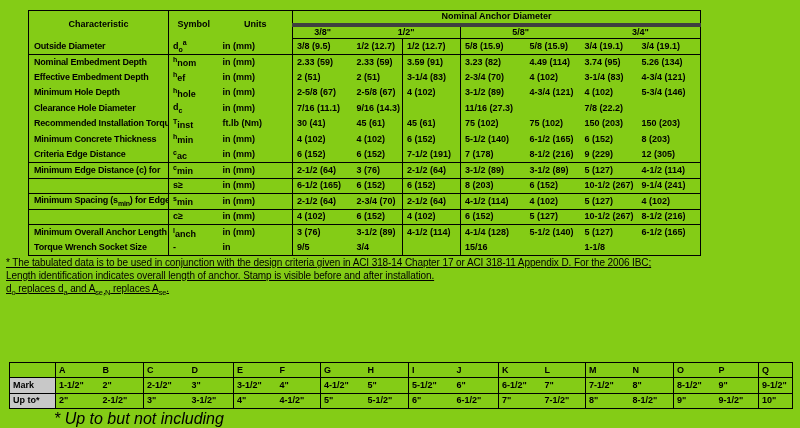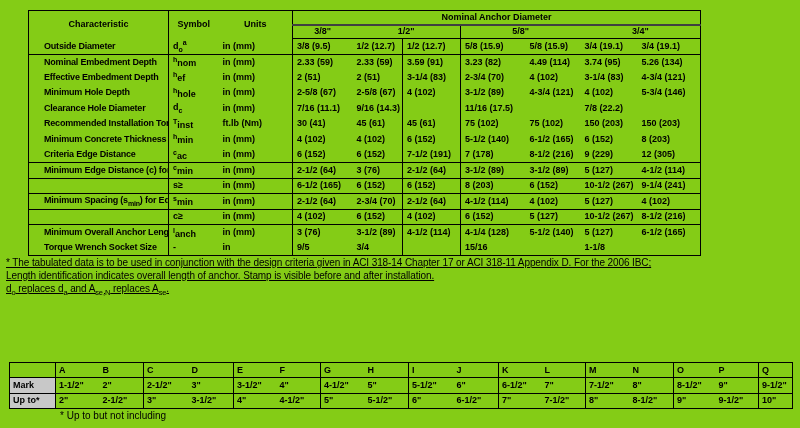--- a/index.html
+++ b/index.html
@@ -10,40 +10,40 @@
 
   
   #spec-table{position:absolute;left:28px;top:10px;width:672px;border:1px solid #000;
               font-size:9px;font-weight:bold;}
   #spec-table td{padding:0 0 0 4px;text-align:left;}
   #spec-table th{padding:0;text-align:center;font-weight:bold;}
   #spec-table tr{height:15.5px;}
   #spec-table tr.hrow{height:14px;}
   #spec-table .vr{border-right:1px solid #000;}
   #spec-table tr.hb>td, #spec-table tr.hb>th{border-bottom:1px solid #000;}
-  #spec-table .nad{border-bottom:2px solid #404040;margin-left:8px;}
-  #spec-table td.charcell{padding-left:15px;letter-spacing:-0.2px;}
+  #spec-table .nad{border-bottom:4px solid #404040;margin-left:8px;}
+  #spec-table td.charcell{padding-left:5px;letter-spacing:-0.2px;}
   sub{font-size:7px;}
   sup{font-size:7px;}
 
   
   #footnotes{position:absolute;left:6px;top:257px;width:780px;font-size:10px;
              line-height:12.8px;letter-spacing:-0.1px;text-decoration:underline;}
   #footnotes sub{font-size:7.5px;}
 
   
   #mark-table{position:absolute;left:9px;top:362px;width:783px;border:1px solid #000;
               font-size:9px;font-weight:bold;}
   #mark-table td{padding:0 0 0 3px;text-align:left;}
   #mark-table tr{height:15.3px;}
   #mark-table .vr{border-right:1px solid #000;}
   #mark-table tr.hb>td{border-bottom:1px solid #000;}
   #mark-table td.labelcell{background:#c8c8c8;}
 
-  #mark-footnote{position:absolute;left:60px;top:410px;font-size:10px;}
+  #mark-footnote{position:absolute;left:54px;top:410px;font-size:16px;font-style:italic;}
 </style>
 </head>
 <body>
 
 <div id="canvas">
 
   <table id="spec-table">
     <colgroup>
       <col style="width:140px">
         <col style="width:50px">
@@ -117,21 +117,21 @@
           <td>4 (102)</td>
           <td>5-3/4 (146)</td>
         </tr>
         <tr>
           <td class="charcell vr">Clearance Hole Diameter</td>
           <td>d<sub>c</sub></td>
           <td class="vr">in (mm)</td>
           <td>7/16 (11.1)</td>
           <td class="vr">9/16 (14.3)</td>
           <td class="vr"></td>
-          <td>11/16 (17.5)</td>
+          <td>11/16 (27.3)</td>
           <td></td>
           <td>7/8 (22.2)</td>
           <td></td>
         </tr>
         <tr>
           <td class="charcell vr">Recommended Installation Torque</td>
           <td><sup>T</sup>inst</td>
           <td class="vr">ft.lb (Nm)</td>
           <td>30 (41)</td>
           <td class="vr">45 (61)</td>

